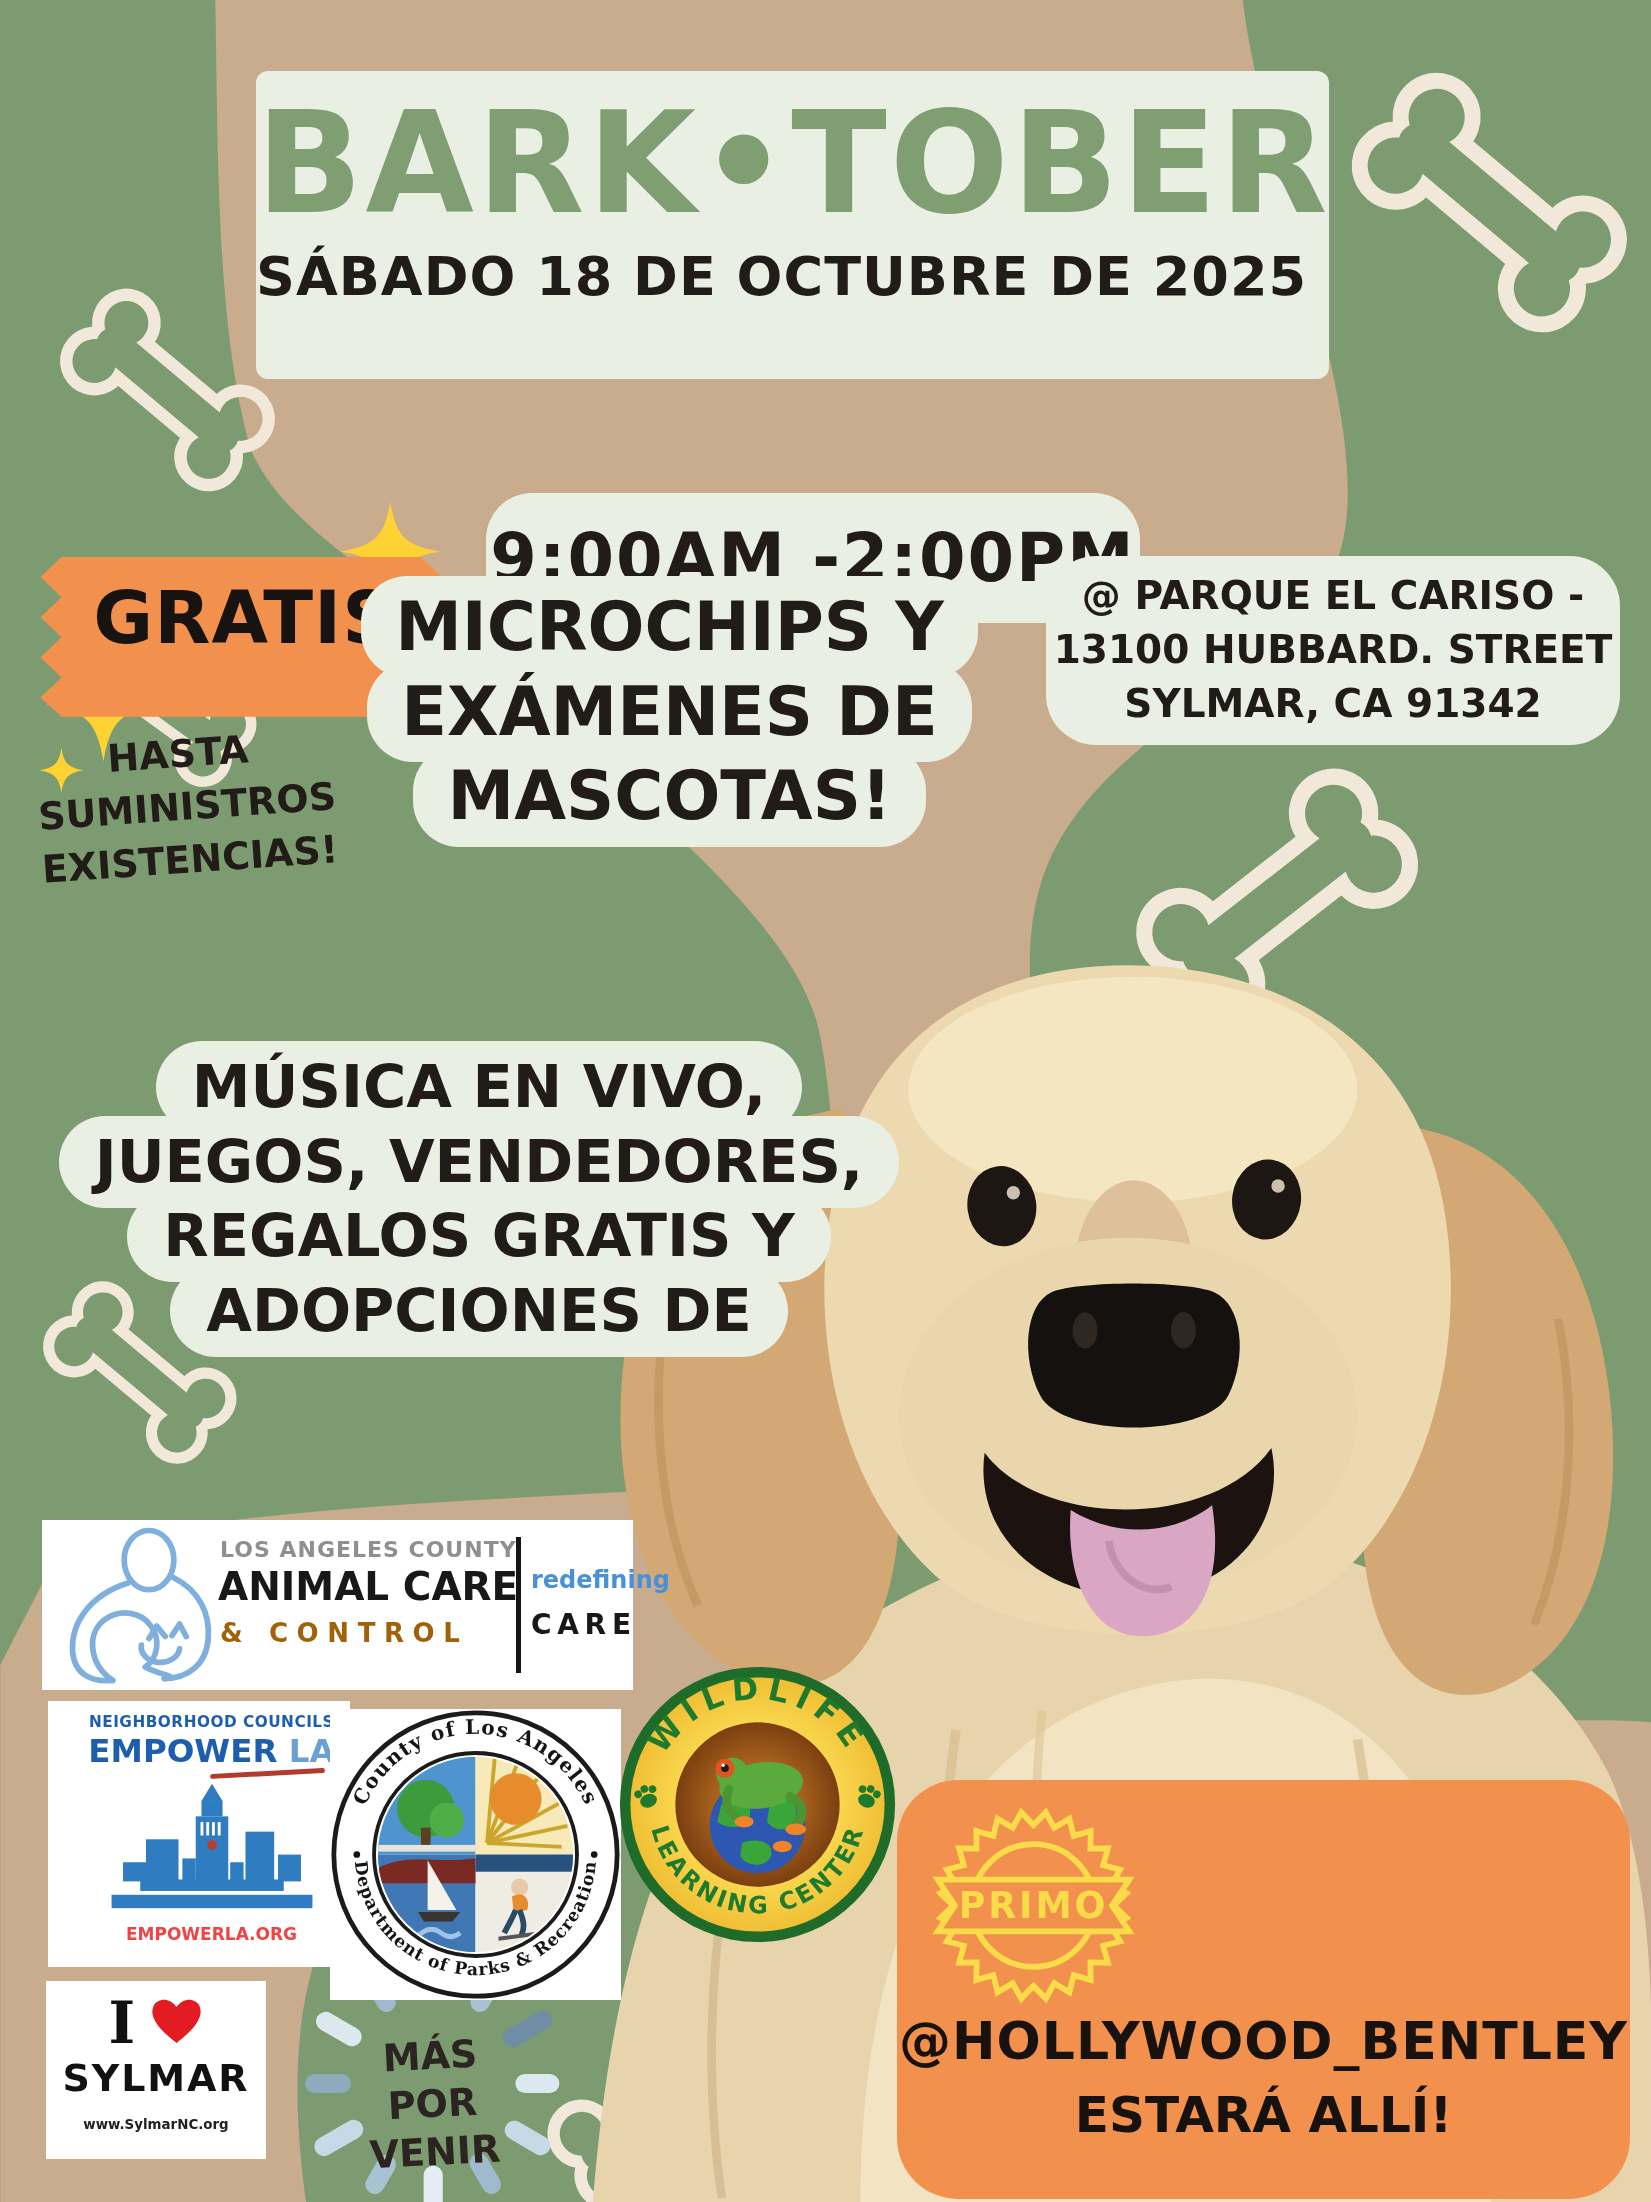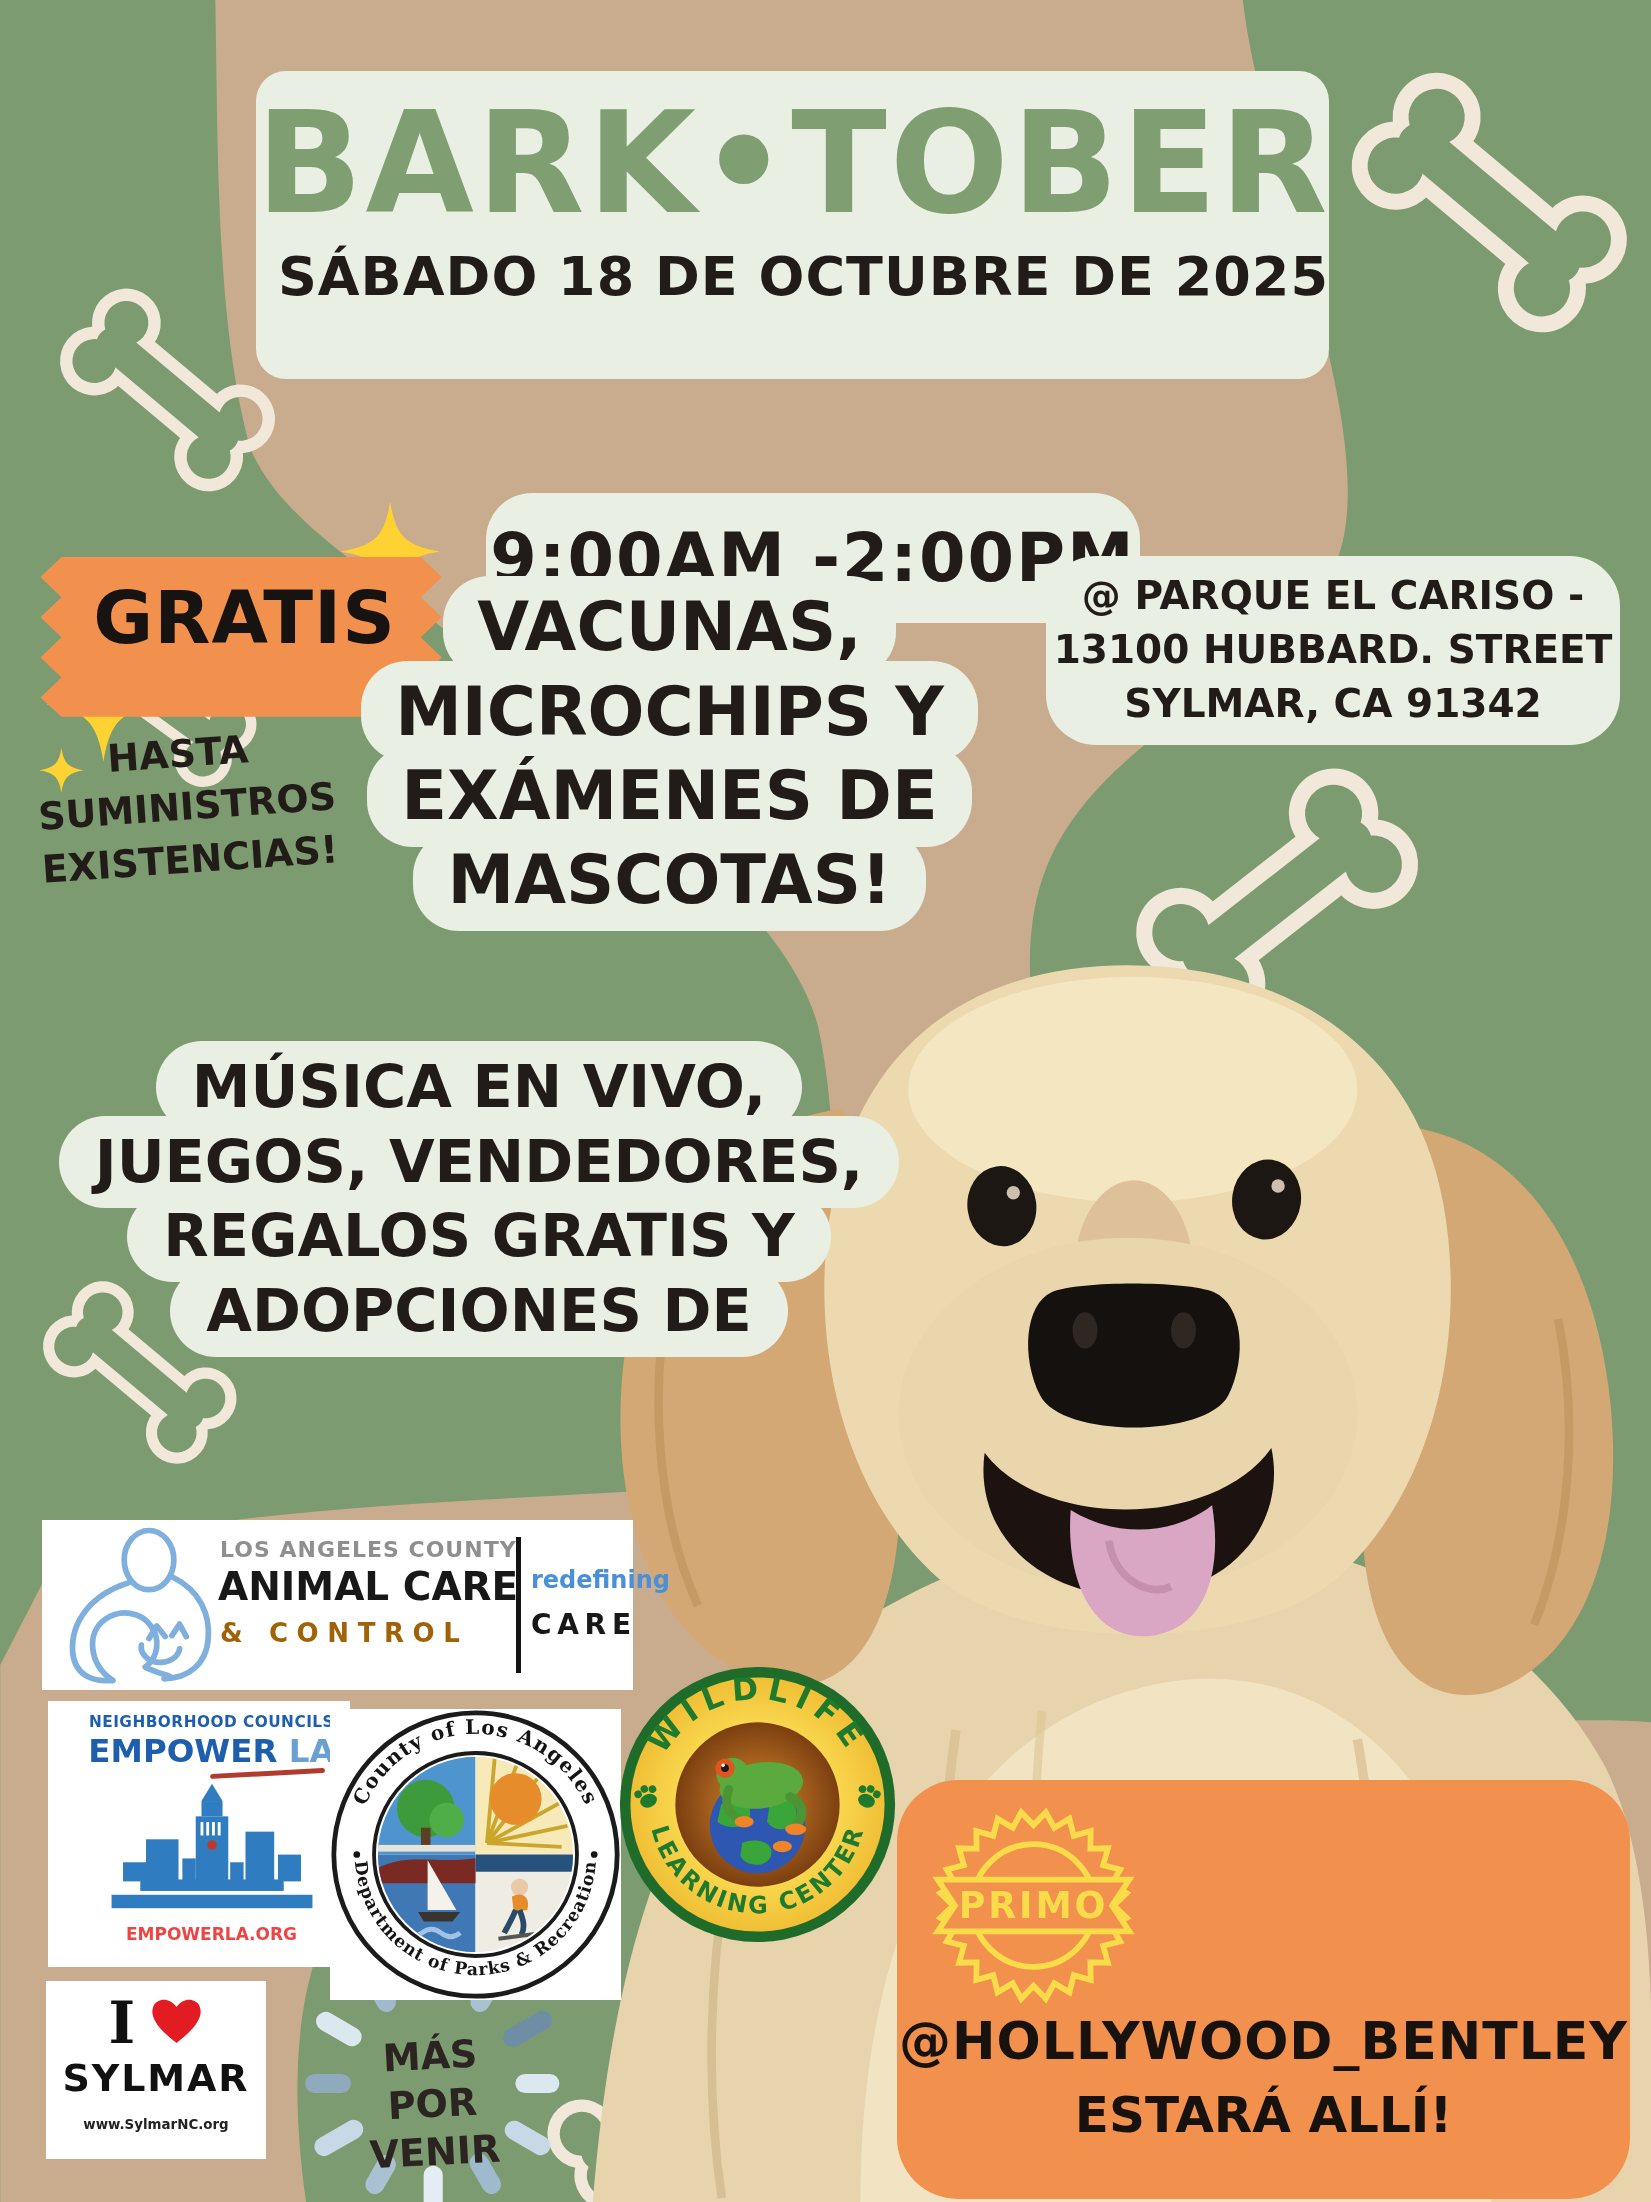--- a/index.html
+++ b/index.html
@@ -6,21 +6,21 @@
   .poster{
     position:relative;width:1652px;height:2202px;overflow:hidden;
     background:#7d9b70;font-family:"DejaVu Sans",sans-serif;color:#221c18;
   }
   .layer{position:absolute;left:0;top:0;width:1652px;height:2202px;}
   .abs{position:absolute;}
   .cream-card{background:#e9efe3;}
   .nowrap{white-space:nowrap;}
 
   
-  .header-card{left:256px;top:71px;width:1073px;height:308px;border-radius:30px;text-align:right;}
+  .header-card{left:256px;top:71px;width:1073px;height:308px;border-radius:12px;text-align:left;}
   .title{margin-top:21px;font-size:140px;font-weight:bold;color:#7f9f72;letter-spacing:2.9px;line-height:143px;}
   .date-line{font-size:54px;font-weight:bold;letter-spacing:1px;margin-top:9.6px;}
 
   
   .time-pill{left:486px;top:493px;width:654px;height:130px;border-radius:46px;
     font-size:67px;font-weight:bold;letter-spacing:1.9px;line-height:130px;text-align:center;}
 
   
   .ticket{left:29px;top:533px;width:430px;height:201px;}
   .ticket-label{position:absolute;left:29px;top:42px;width:373px;text-align:center;
@@ -219,21 +219,20 @@
     </svg>
     <div class="ticket-label">GRATIS</div>
   </div>
   <div class="abs free-note">
     <div>HASTA</div>
     <div>SUMINISTROS</div>
     <div>EXISTENCIAS!</div>
   </div>
 
   <div class="abs pill-stack services">
-    <div class="blob-line">VACUNAS,</div>
     <div class="blob-line">MICROCHIPS Y</div>
     <div class="blob-line">EXÁMENES DE</div>
     <div class="blob-line">MASCOTAS!</div>
   </div>
 
   <div class="abs cream-card address-card">
     <div class="nowrap">@ PARQUE EL CARISO -</div>
     <div class="nowrap">13100 HUBBARD. STREET</div>
     <div class="nowrap">SYLMAR, CA 91342</div>
   </div>

